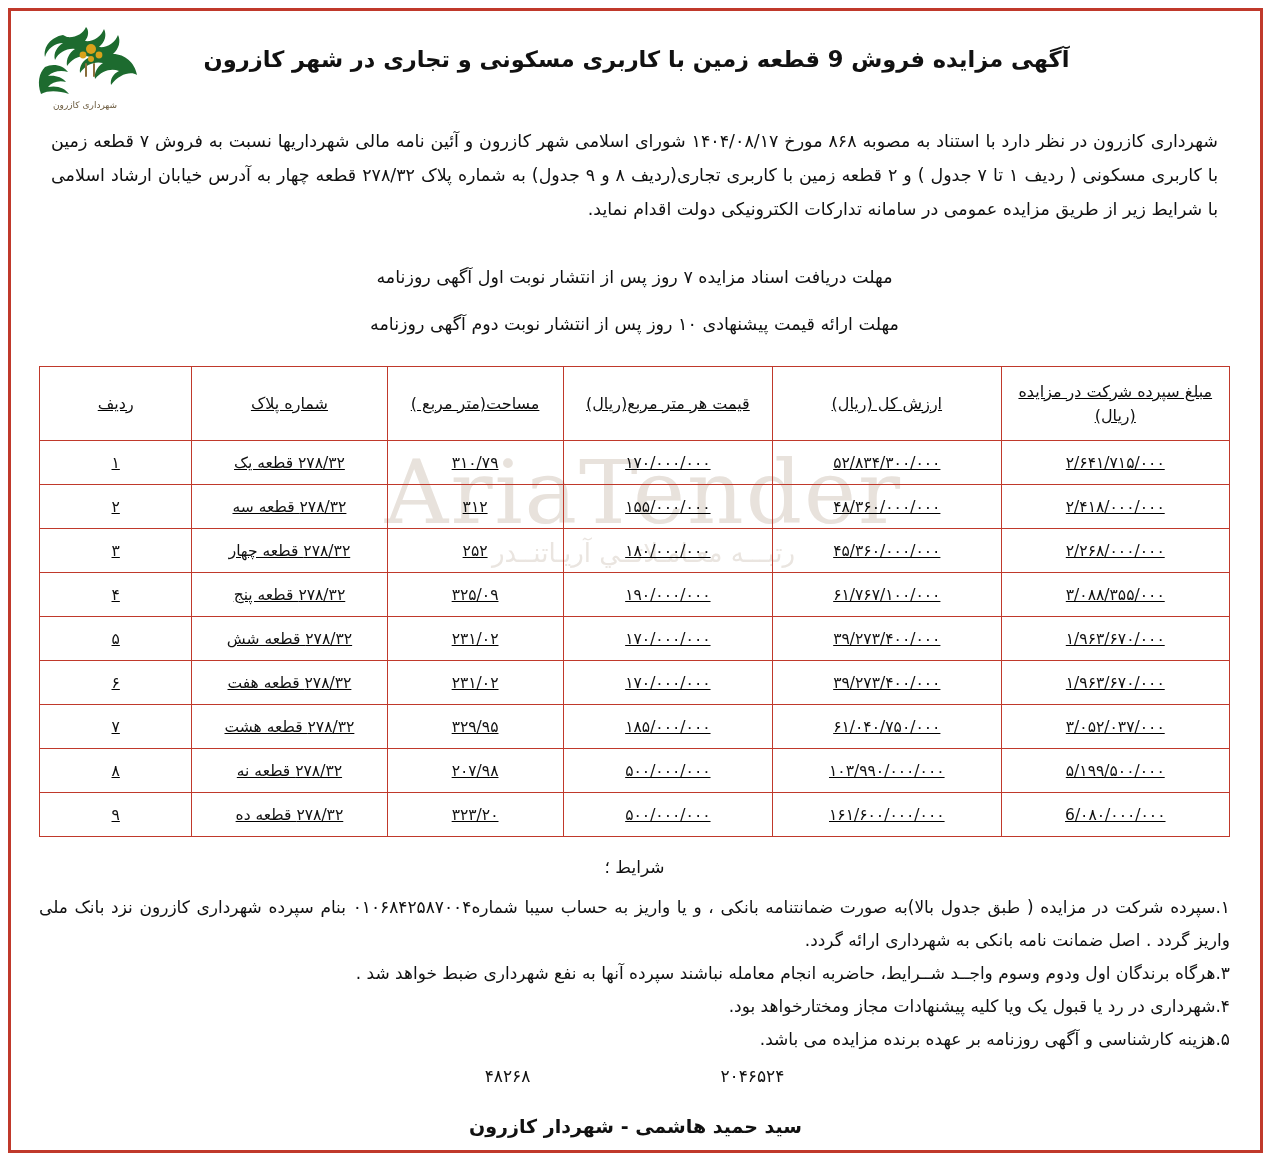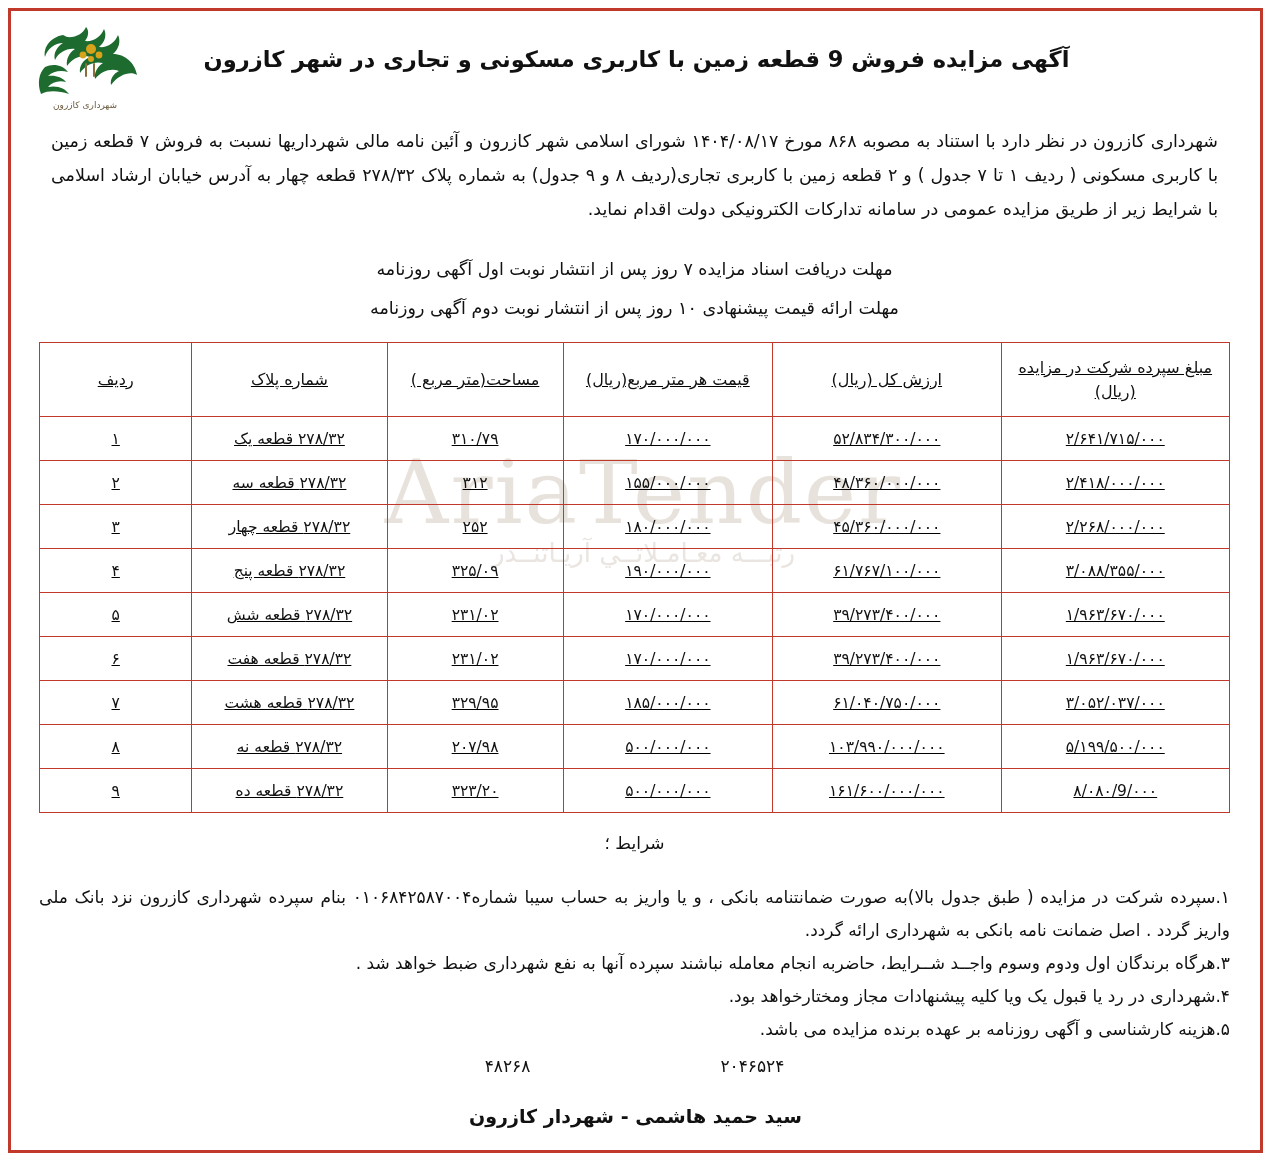--- a/index.html
+++ b/index.html
@@ -96,21 +96,21 @@
     text-align-last: right;
   }
   .intro p { margin: 12px; }
   .note-lines {
     padding: 10px 30px 0 28px;
     font-size: 17.5px;
     line-height: 2.0;
     color: #111111;
     text-align: center;
   }
-  .note-lines div { margin: 4px; }
+  .note-lines div { margin: 12px; }
 
   
   .table-wrap {
     padding: 12px 30px 0 28px;
   }
   table.bid {
     width: 100%;
     border-collapse: collapse;
     background: transparent;
     text-decoration: underline;
@@ -141,21 +141,21 @@
   
   .conditions {
     padding: 14px 30px 0 28px;
     font-size: 17px;
     line-height: 1.95;
     color: #111111;
   }
   .cond-title {
     text-align: center;
     font-size: 17px;
-    margin-bottom: 20px;
+    margin-bottom: 6px;
   }
   .cond-line { text-align: justify; text-align-last: right; }
   .cond-line.c1 { text-align: justify; text-align-last: right; }
   .codes {
     display: flex;
     flex-direction: row;
     justify-content: center;
     gap: 190px;
     font-size: 17px;
     margin-top: 4px;
@@ -299,21 +299,21 @@
             </tr>
             <tr>
               <td>۵/۱۹۹/۵۰۰/۰۰۰</td>
               <td>۱۰۳/۹۹۰/۰۰۰/۰۰۰</td>
               <td>۵۰۰/۰۰۰/۰۰۰</td>
               <td>۲۰۷/۹۸</td>
               <td>۲۷۸/۳۲ قطعه نه</td>
               <td>۸</td>
             </tr>
             <tr>
-              <td>۸/۰۸۰/9/۰۰۰</td>
+              <td>6/۰۸۰/۰۰۰/۰۰۰</td>
               <td>۱۶۱/۶۰۰/۰۰۰/۰۰۰</td>
               <td>۵۰۰/۰۰۰/۰۰۰</td>
               <td>۳۲۳/۲۰</td>
               <td>۲۷۸/۳۲ قطعه ده</td>
               <td>۹</td>
             </tr>
           </tbody>
         </table>
       </div>
 

